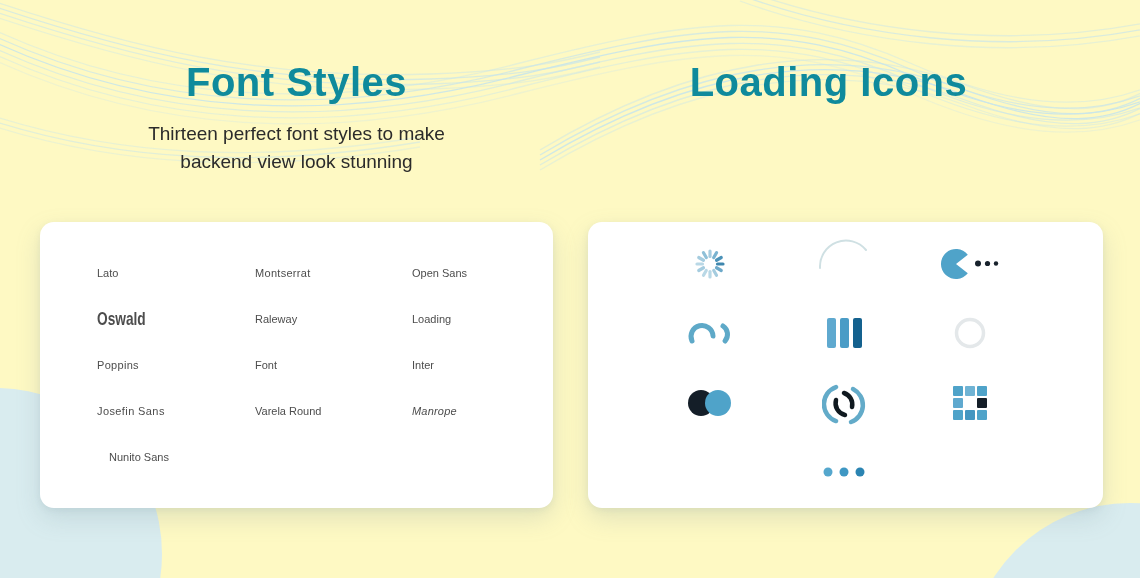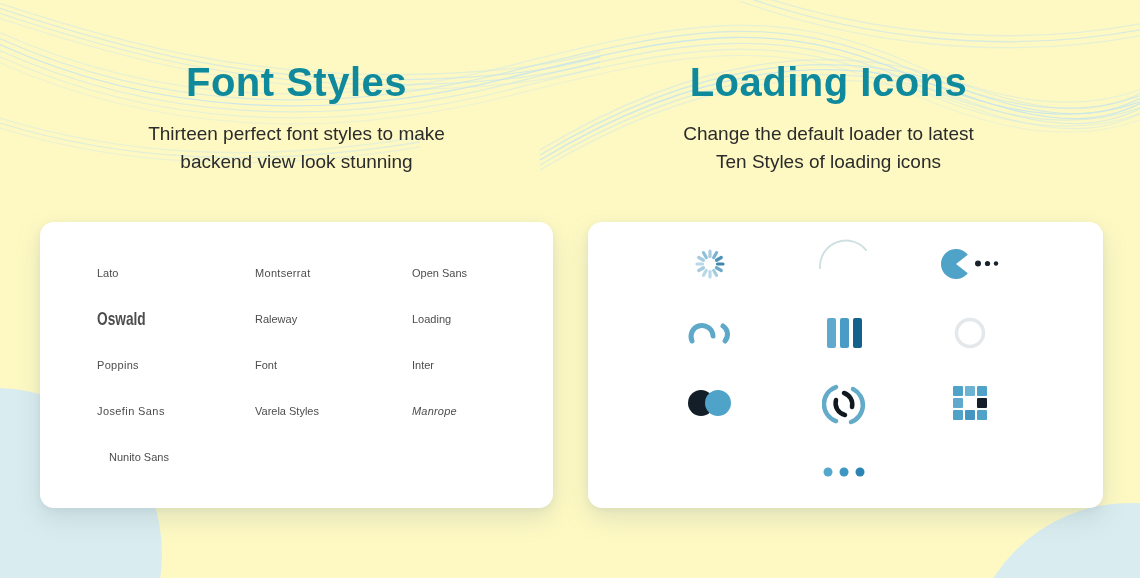--- a/index.html
+++ b/index.html
@@ -96,39 +96,35 @@
   <div class="section-head head-left">
     <div class="sec-title">Font Styles</div>
     <div class="sec-sub">
       <div>Thirteen perfect font styles to make</div>
       <div>backend view look stunning</div>
     </div>
   </div>
 
   <div class="section-head head-right">
     <div class="sec-title">Loading Icons</div>
-    <div class="sec-sub">
-      <div>Change the default loader to latest</div>
-      <div>Ten Styles of loading icons</div>
-    </div>
   </div>
 
   <div class="card card-fonts">
     <ul class="font-col col-1">
       <li class="f-lato">Lato</li>
       <li class="f-oswald">Oswald</li>
       <li class="f-poppins">Poppins</li>
       <li class="f-josefin">Josefin Sans</li>
       <li class="f-nunito">Nunito Sans</li>
     </ul>
     <ul class="font-col col-2">
       <li class="f-montserrat">Montserrat</li>
       <li class="f-raleway">Raleway</li>
       <li class="f-rubik">Font</li>
-      <li class="f-varela">Varela Styles</li>
+      <li class="f-varela">Varela Round</li>
     </ul>
     <ul class="font-col col-3">
       <li class="f-opensans">Open Sans</li>
       <li class="f-roboto">Loading</li>
       <li class="f-inter">Inter</li>
       <li class="f-manrope">Manrope</li>
     </ul>
   </div>
 
   <div class="card card-loaders">

